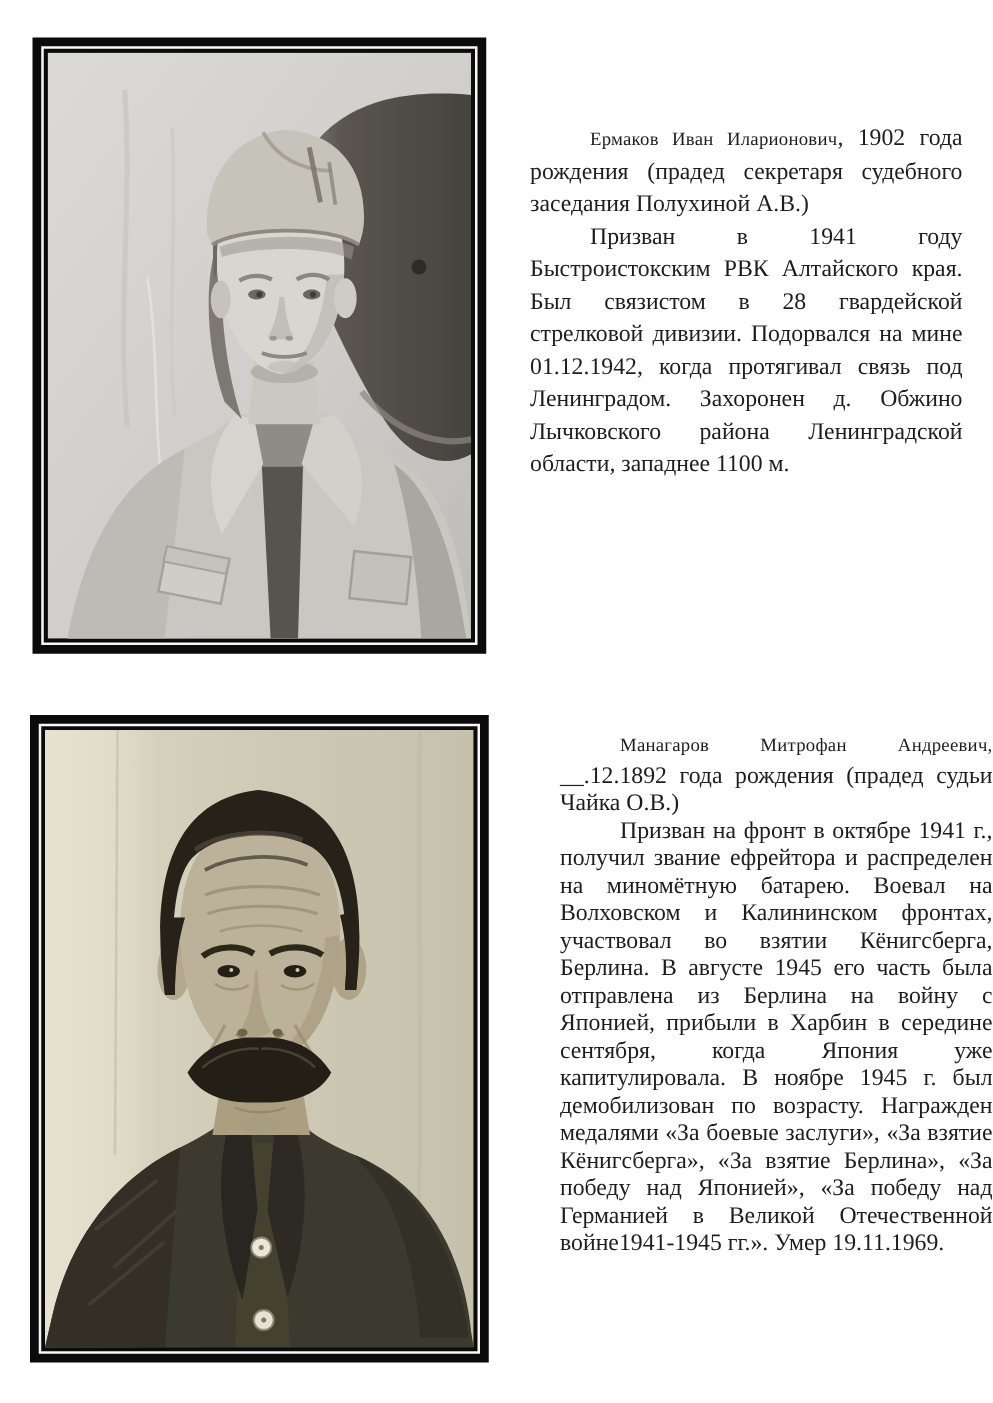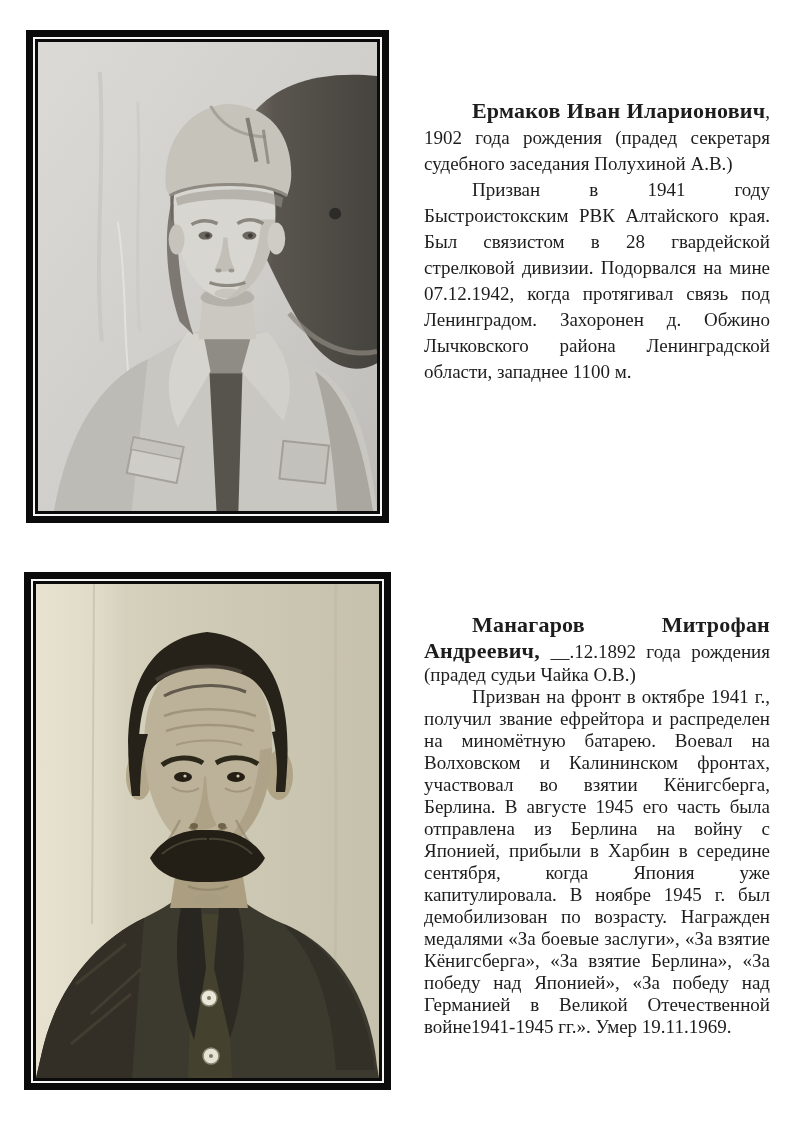--- a/index.html
+++ b/index.html
@@ -32,24 +32,24 @@
 
   .bio{
     position:absolute;
     left:424px;
     width:346px;
     text-align:justify;
     font-size:19px;
   }
   .bio p{margin:0;padding:0;text-indent:48px;}
   .bio1{top:98px;line-height:26px;}
-  .bio2{top:612px;line-height:22px;}
+  .bio2{top:584px;line-height:22px;margin-left:24px;}
   .name{
-    font-weight:bold;
-    font-size:22px;
+    font-weight:normal;
+    font-size:15px;
     line-height:26px;
     letter-spacing:.2px;
   }
 </style>
 </head>
 <body>
 
 <div class="page">
 
   <section>
@@ -122,21 +122,21 @@
             <ellipse cx="194" cy="229" rx="3" ry="2" fill="#9b978f"></ellipse>
             <path d="M172,241 C 182,245 198,245 208,241" stroke="#8d8981" stroke-width="3" fill="none"></path>
             <ellipse cx="190" cy="252" rx="13" ry="5" fill="#c0bdb6" opacity=".7"></ellipse>
           </svg>
         </div>
       </div>
     </div>
 
     <div class="bio bio1">
       <p><span class="name">Ермаков Иван Иларионович</span><span>, 1902 года рождения (прадед секретаря судебного заседания Полухиной А.В.)</span></p>
-      <p>Призван в 1941 году Быстроистокским РВК Алтайского края. Был связистом в 28 гвардейской стрелковой дивизии. Подорвался на мине 07.12.1942, когда протягивал связь под Ленинградом. Захоронен д. Обжино Лычковского района Ленинградской области, западнее 1100 м.</p>
+      <p>Призван в 1941 году Быстроистокским РВК Алтайского края. Был связистом в 28 гвардейской стрелковой дивизии. Подорвался на мине 01.12.1942, когда протягивал связь под Ленинградом. Захоронен д. Обжино Лычковского района Ленинградской области, западнее 1100 м.</p>
     </div>
   </section>
 
   <section>
 
     <div class="photo-frame photo2">
       <div class="frame-line">
         <div class="frame-inner">
           <svg viewBox="0 0 343 494" preserveAspectRatio="none">
             <defs>

